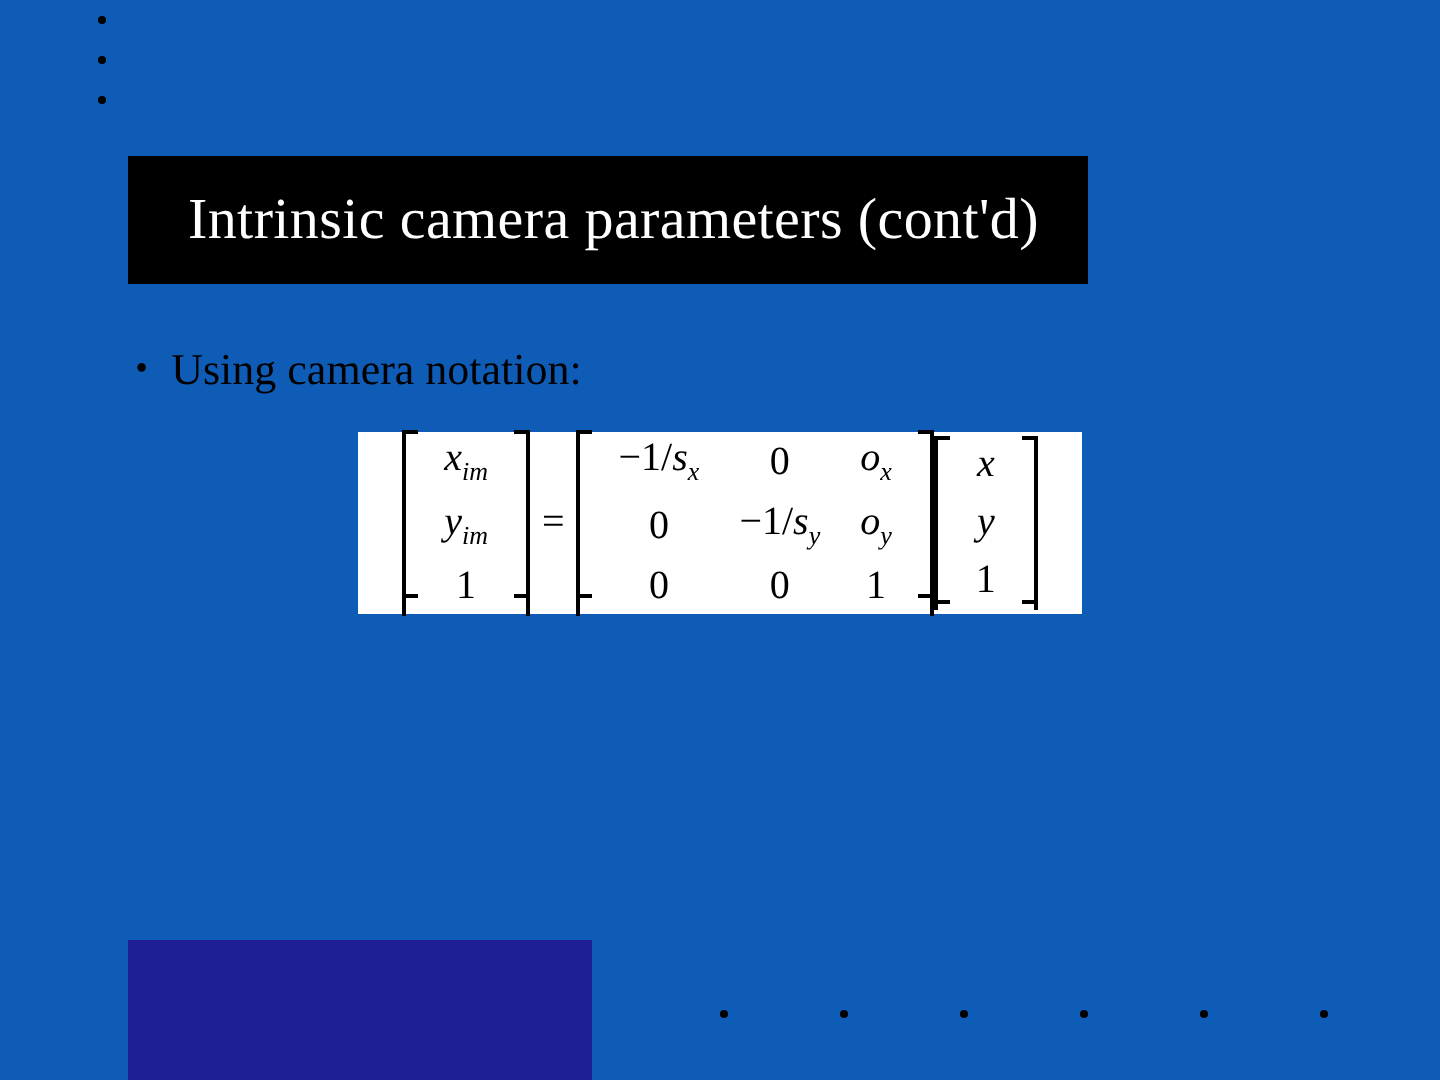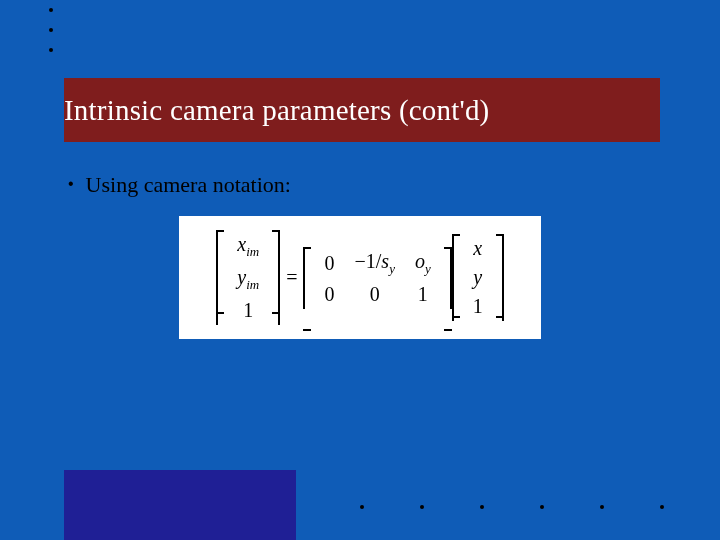--- a/index.html
+++ b/index.html
@@ -16,25 +16,26 @@
     position: absolute;
     width: 4px;
     height: 4px;
     background: #000;
     border-radius: 50%;
   }
   .title-bar {
     position: absolute;
     left: 64px;
     top: 78px;
-    width: 596px;
+    width: 480px;
     height: 64px;
-    background: #7f1d1d;
+    background: #000000;
     display: flex;
     align-items: center;
+    padding-left: 30px;
     box-sizing: border-box;
   }
   .title-text {
     color: #fff;
     font-size: 29px;
     letter-spacing: 0.2px;
   }
   .bullet-row {
     position: absolute;
     left: 68px;
@@ -49,21 +50,21 @@
     font-family: Arial, sans-serif;
     font-size: 16px;
     position: relative;
     top: -3px;
   }
   .equation-box {
     position: absolute;
     left: 179px;
     top: 216px;
     width: 362px;
-    height: 123px;
+    height: 91px;
     background: #fff;
     color: #000;
     display: flex;
     align-items: center;
     justify-content: center;
     font-size: 20px;
     font-style: italic;
   }
   .mat {
     display: inline-block;
@@ -152,20 +153,25 @@
     <span class="br right" style="--h:84px"></span>
   </span>
 
   <span class="eq">=</span>
 
   <span class="bracketed" style="--h:84px">
     <span class="br left" style="--h:84px"></span>
     <span class="mat">
       <table>
         <tbody>
+            <tr>
+          <td><span class="minus">−</span><span class="num">1/</span><span>s</span><span class="sub">x</span></td>
+          <td><span class="num">0</span></td>
+          <td><span>o</span><span class="sub">x</span></td>
+        </tr>
         <tr>
           <td><span class="num">0</span></td>
           <td><span class="minus">−</span><span class="num">1/</span><span>s</span><span class="sub">y</span></td>
           <td><span>o</span><span class="sub">y</span></td>
         </tr>
         <tr>
           <td><span class="num">0</span></td>
           <td><span class="num">0</span></td>
           <td><span class="num">1</span></td>
         </tr>

